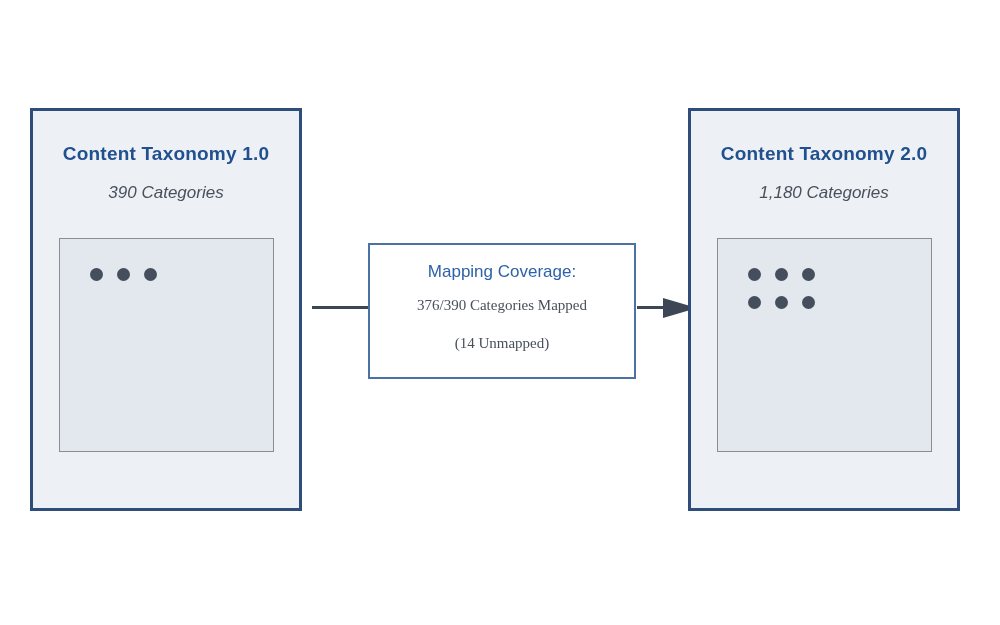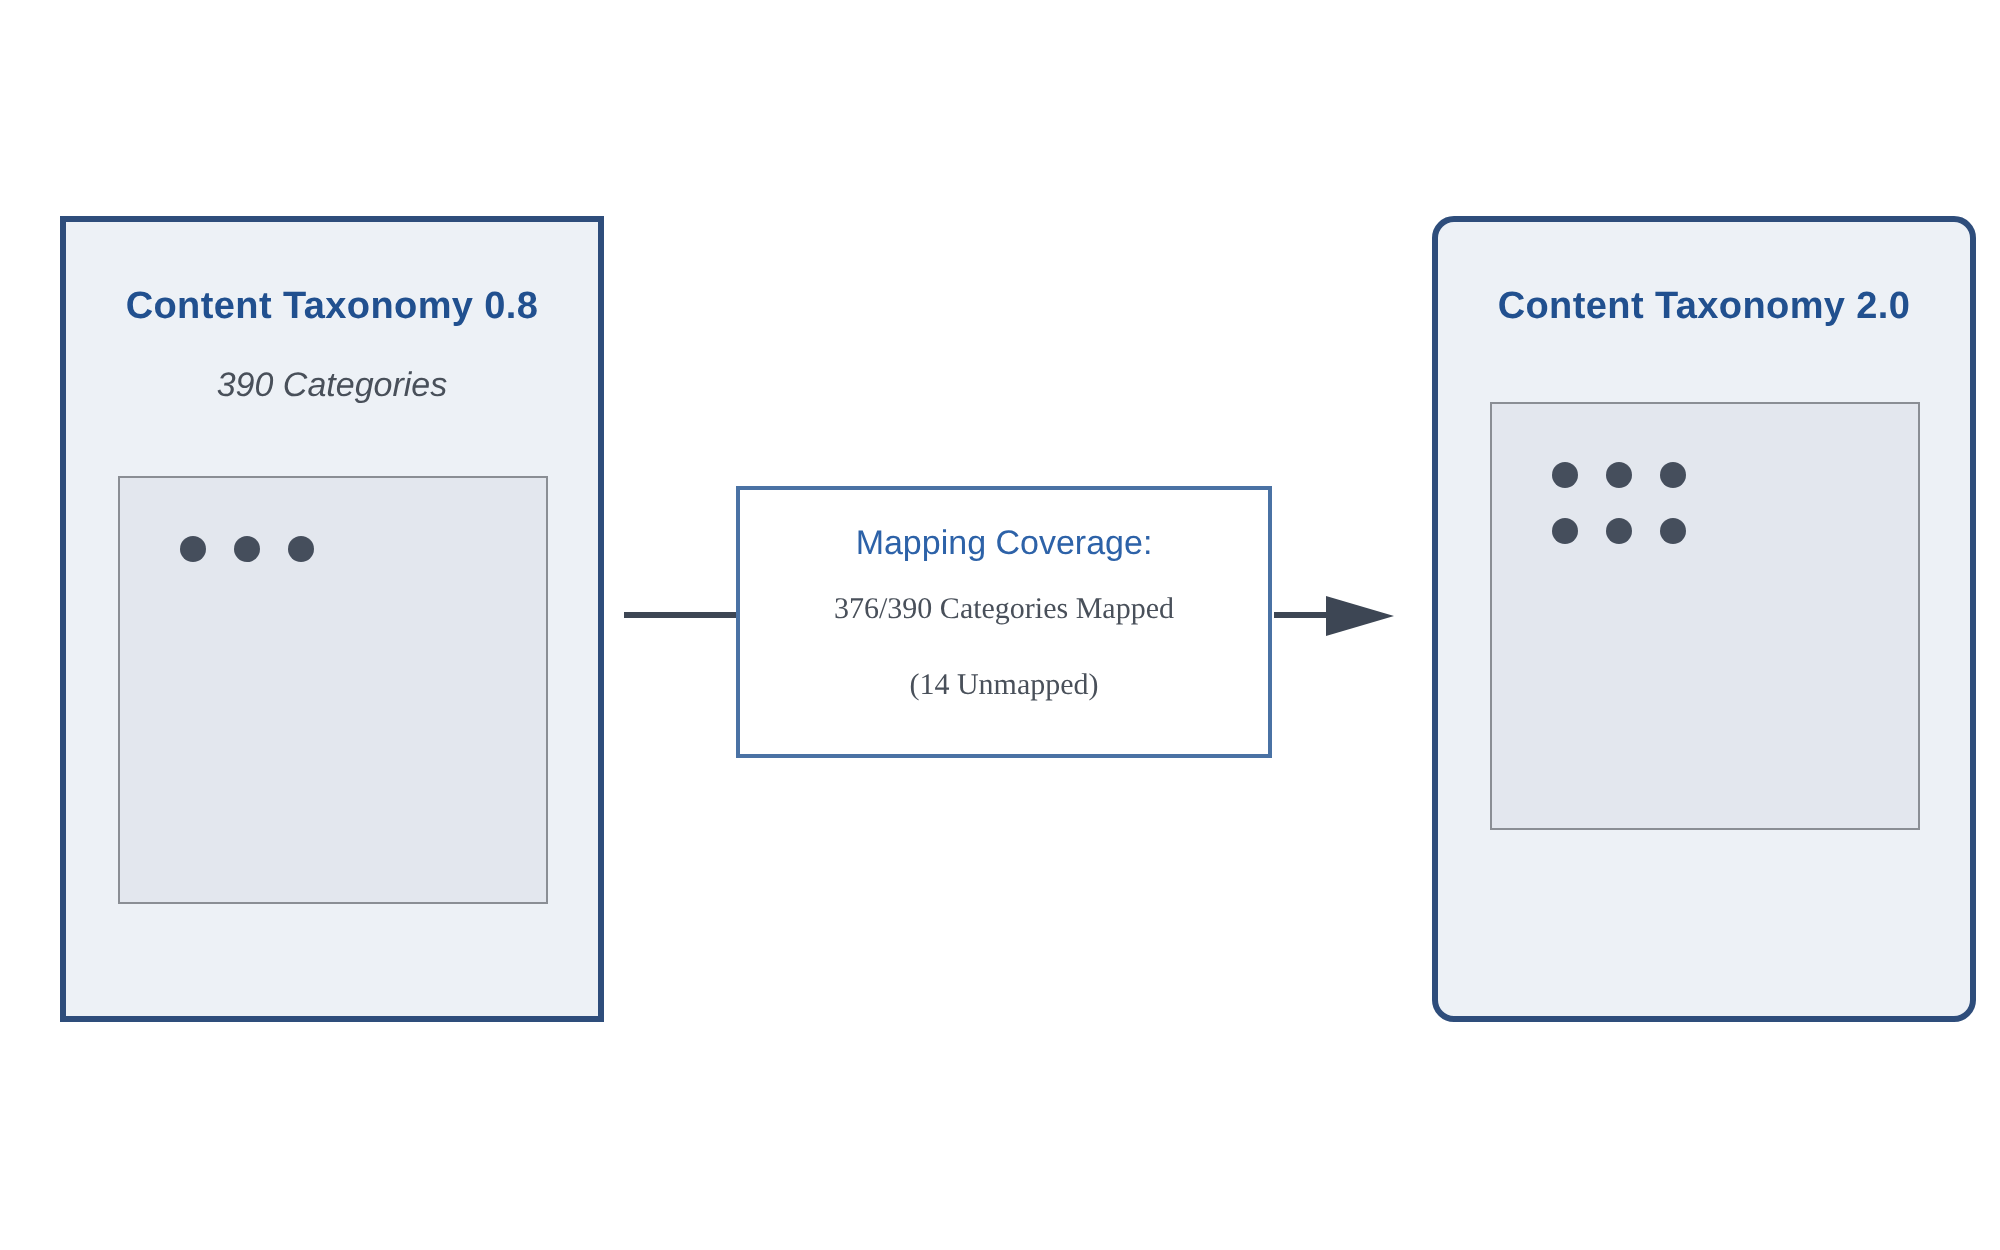--- a/index.html
+++ b/index.html
@@ -25,21 +25,21 @@
   .diagram{
     position:relative;width:1000px;height:625px;background:var(--page-bg);
   }
   .panel{
     position:absolute;top:108px;width:272px;height:403px;
     background:var(--panel-bg);
     border:3px solid var(--panel-border);
     text-align:center;
   }
   .panel.left{left:30px;}
-  .panel.right{left:716px;border-radius:11px;}
+  .panel.right{left:688px;}
   .panel-title{
     margin-top:31px;
     font-size:19px;font-weight:bold;line-height:24px;
     color:var(--title-blue);
     letter-spacing:.2px;
   }
   .panel-subtitle{
     margin-top:16px;
     font-size:17px;line-height:21px;
     color:var(--text-gray);
@@ -93,21 +93,21 @@
     border-bottom:10px solid transparent;
     border-left:34px solid var(--arrow);
   }
 </style>
 </head>
 <body>
 
 <div class="diagram">
 
   <section class="panel left">
-    <h2 class="panel-title">Content Taxonomy 0.8</h2>
+    <h2 class="panel-title">Content Taxonomy 1.0</h2>
     <div class="panel-subtitle">390 Categories</div>
     <div class="inner-box">
       <div class="dots">
           <span class="dot"></span>
           <span class="dot"></span>
           <span class="dot"></span>
         </div>
     </div>
   </section>
 
@@ -117,20 +117,21 @@
     <div class="mapping-title">Mapping Coverage:</div>
     <div class="mapping-line first">376/390 Categories Mapped</div>
     <div class="mapping-line second">(14 Unmapped)</div>
   </section>
 
   <div class="connector right-segment"></div>
   <div class="arrowhead"></div>
 
   <section class="panel right">
     <h2 class="panel-title">Content Taxonomy 2.0</h2>
+    <div class="panel-subtitle">1,180 Categories</div>
     <div class="inner-box">
       <div class="dots">
           <span class="dot"></span>
           <span class="dot"></span>
           <span class="dot"></span>
           <span class="dot"></span>
           <span class="dot"></span>
           <span class="dot"></span>
         </div>
     </div>

